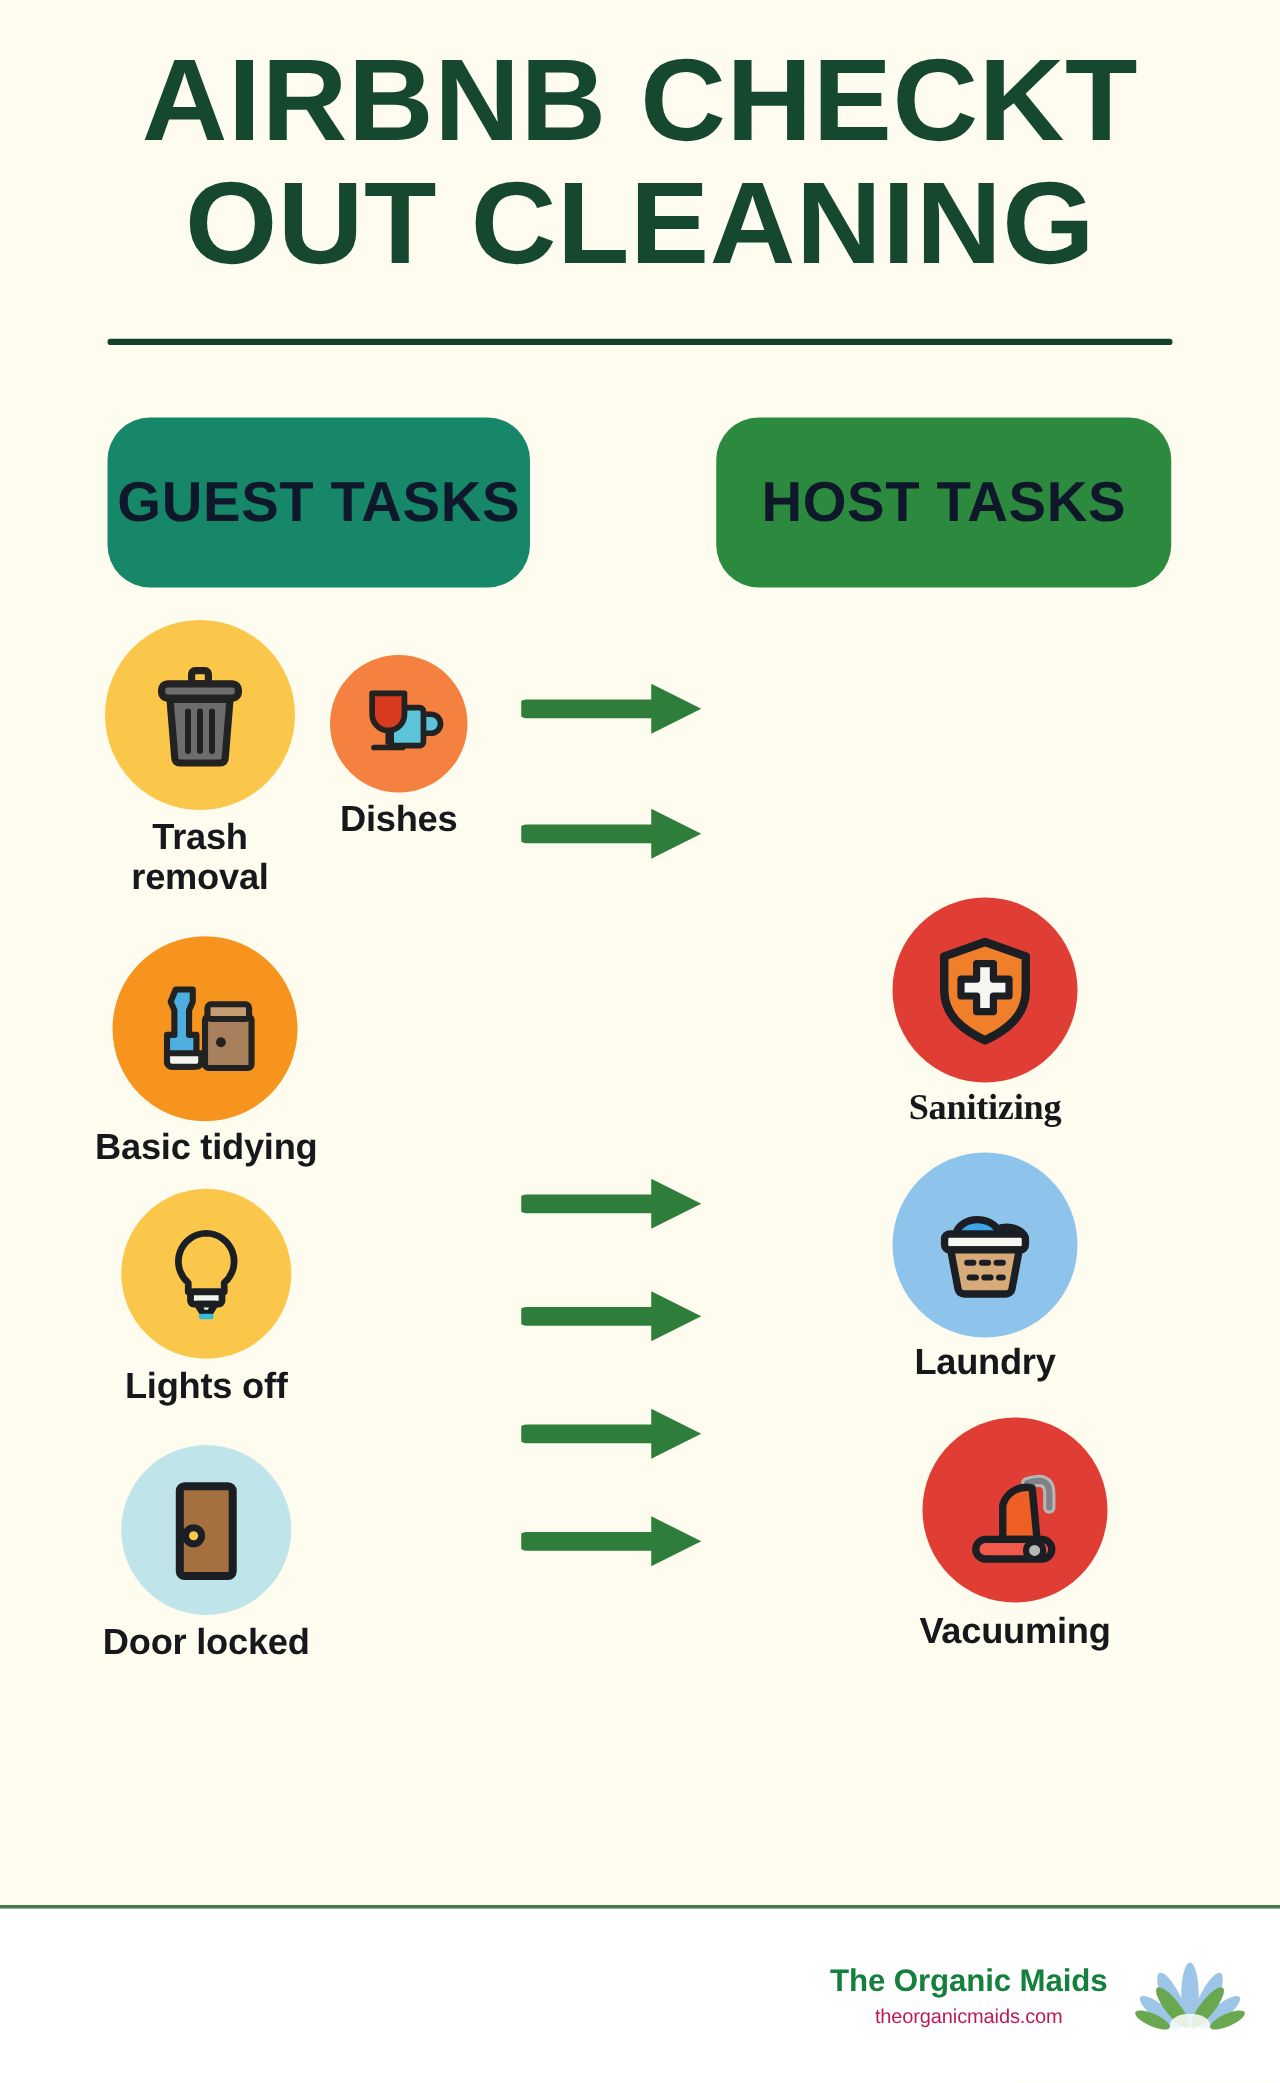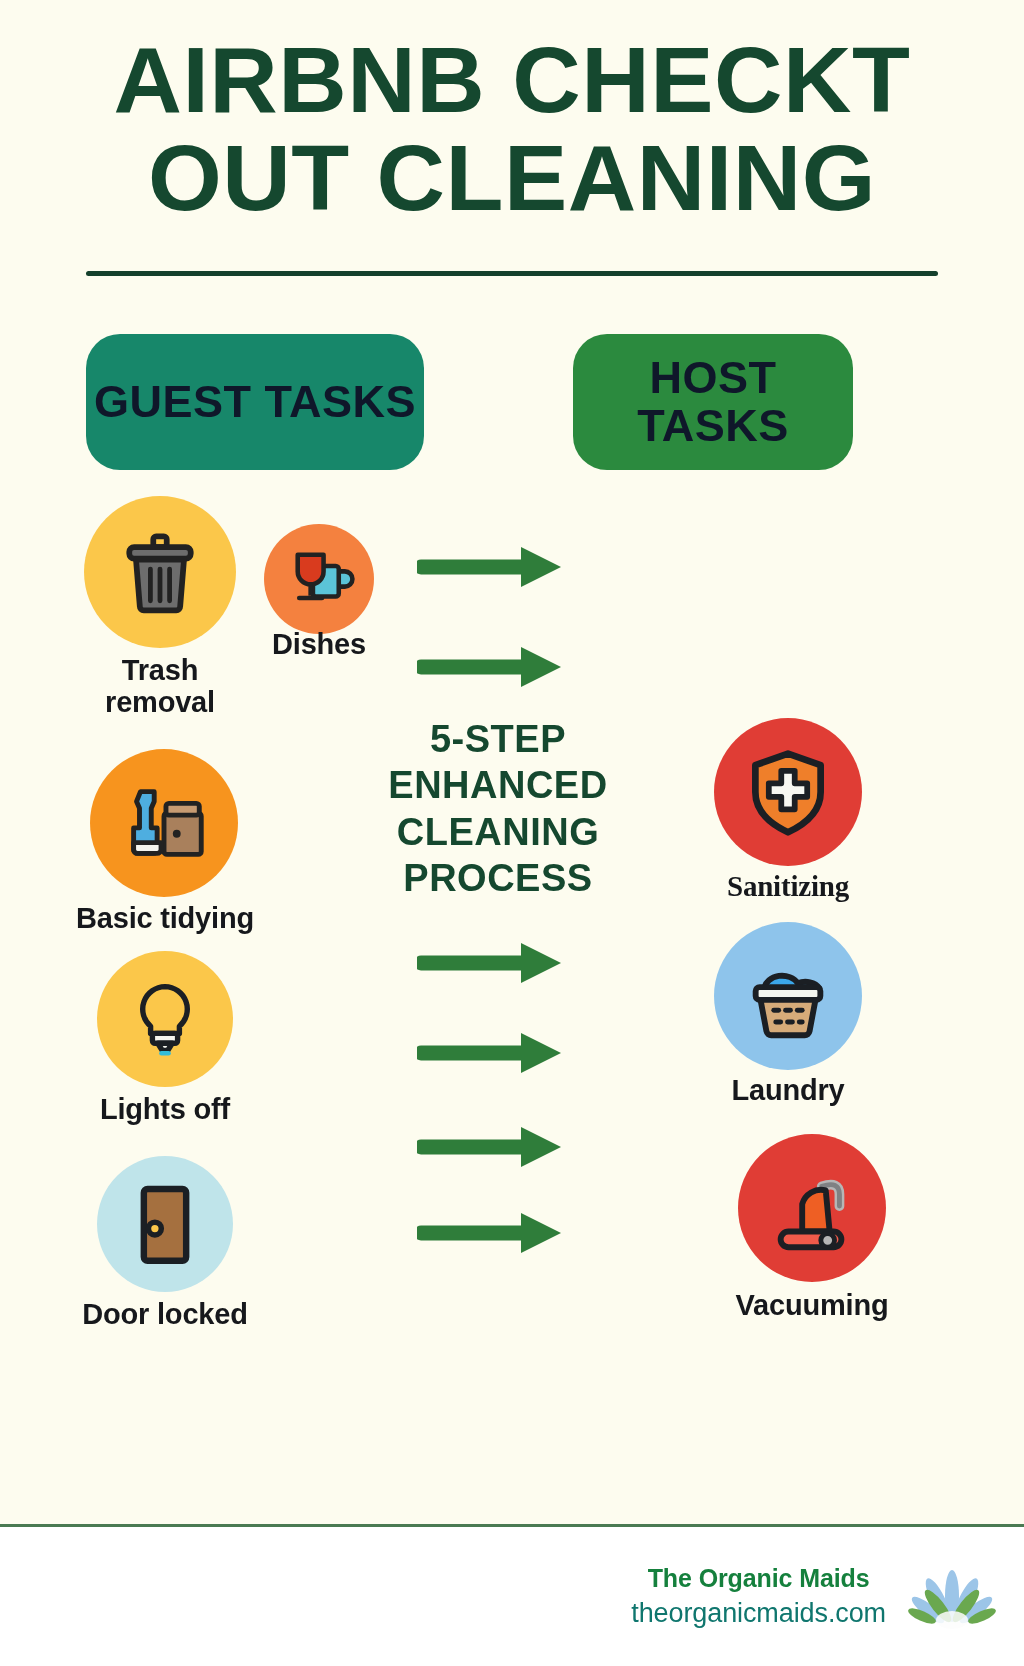--- a/index.html
+++ b/index.html
@@ -67,21 +67,21 @@
   .badge-guest {
     left: 86px;
     top: 334px;
     width: 338px;
     height: 136px;
     background: #17876a;
   }
   .badge-host {
     left: 573px;
     top: 334px;
-    width: 280px;
+    width: 364px;
     height: 136px;
     background: #2b8a3e;
   }
 
   
   .node { position: absolute; }
   .circle {
     border-radius: 50%;
     position: relative;
     display: flex;
@@ -139,22 +139,22 @@
     padding-right: 24px;
   }
   .footer-text { text-align: center; margin-right: 18px; }
   .footer-brand {
     font-size: 25px;
     font-weight: bold;
     color: #15803d;
     letter-spacing: -0.1px;
   }
   .footer-url {
-    font-size: 27px;
-    color: #0f766e;
+    font-size: 16px;
+    color: #be185d;
     margin-top: 5px;
     letter-spacing: -0.1px;
   }
   .footer-logo { width: 96px; height: 70px; flex: 0 0 auto; }
 </style>
 </head>
 <body>
 
 <div class="poster">
 
@@ -187,21 +187,21 @@
   <div class="node" style="left:264px; top:524px;">
     <div class="circle" style="width:110px;height:110px;background:#f4813f;">
       <svg width="76" height="76" viewBox="0 0 100 100">
         <path d="M62 40 h22 a10 10 0 0 1 0 20 h-8" fill="#5bc4d8" stroke="#222" stroke-width="6" stroke-linejoin="round"></path>
         <rect x="42" y="33" width="34" height="40" rx="4" fill="#5bc4d8" stroke="#222" stroke-width="6"></rect>
         <path d="M22 18 h34 v22 a17 17 0 0 1 -34 0 Z" fill="#d93b1e" stroke="#222" stroke-width="6" stroke-linejoin="round"></path>
         <line x1="39" y1="57" x2="39" y2="72" stroke="#222" stroke-width="6"></line>
         <line x1="24" y1="75" x2="54" y2="75" stroke="#222" stroke-width="6" stroke-linecap="round"></line>
       </svg>
     </div>
-    <div class="node-label" style="left:-20px; top:104px; width:150px;">Dishes</div>
+    <div class="node-label" style="left:-20px; top:116px; width:150px;">Dishes</div>
   </div>
 
   <div class="node" style="left:90px; top:749px;">
     <div class="circle" style="width:148px;height:148px;background:#f7941e;">
       <svg width="98" height="98" viewBox="0 0 100 100">
         <rect x="50" y="40" width="38" height="42" rx="3" fill="#a9805c" stroke="#222" stroke-width="5"></rect>
         <rect x="52" y="30" width="34" height="12" rx="3" fill="#c79b72" stroke="#222" stroke-width="5"></rect>
         <circle cx="63" cy="61" r="4" fill="#222"></circle>
         <path d="M26 18 h14 v10 l-3 7 v20 h6 v22 a4 4 0 0 1 -4 4 h-16 a4 4 0 0 1 -4 -4 v-22 h6 v-20 l-3 -7 Z" fill="#4eaee0" stroke="#222" stroke-width="5" stroke-linejoin="round"></path>
         <path d="M19 70 h28 v7 a4 4 0 0 1 -4 4 h-20 a4 4 0 0 1 -4 -4 Z" fill="#f4f4ee" stroke="#222" stroke-width="5" stroke-linejoin="round"></path>
@@ -262,24 +262,20 @@
       <path d="M104 6 L144 26 L104 46 Z" fill="#2f7d3a"></path>
     </svg>
   </div>
   <div class="arrow" style="left:417px; top:1207px;">
     <svg width="148" height="52" viewBox="0 0 148 52">
       <path d="M4 26 h106" stroke="#2f7d3a" stroke-width="15" stroke-linecap="round"></path>
       <path d="M104 6 L144 26 L104 46 Z" fill="#2f7d3a"></path>
     </svg>
   </div>
 
-  <div class="process-text">5-STEP
-ENHANCED
-CLEANING
-PROCESS</div>
 
 
   <div class="node" style="left:714px; top:718px;">
     <div class="circle" style="width:148px;height:148px;background:#e03d35;">
       <svg width="96" height="96" viewBox="0 0 100 100">
         <path d="M50 10 L84 22 v28 c0 22 -17 34 -34 42 c-17 -8 -34 -20 -34 -42 V22 Z" fill="#ef7f2a" stroke="#1b1f24" stroke-width="7" stroke-linejoin="round"></path>
         <path d="M43 28 h14 v13 h13 v14 h-13 v13 h-14 v-13 h-13 v-14 h13 Z" fill="#f7f7f2" stroke="#1b1f24" stroke-width="6" stroke-linejoin="round"></path>
       </svg>
     </div>
     <div class="node-label" style="left:-24px; top:152px; width:196px;font-family:Liberation Serif, serif;">Sanitizing</div>

